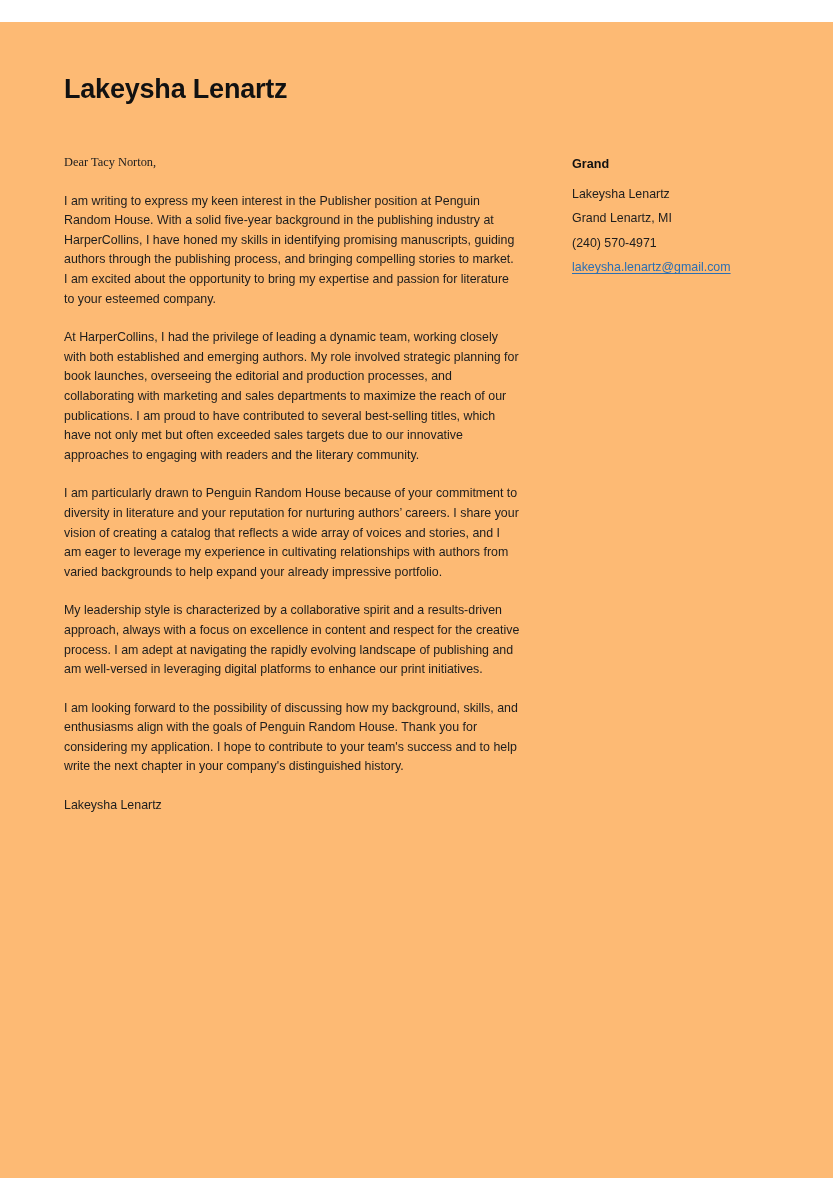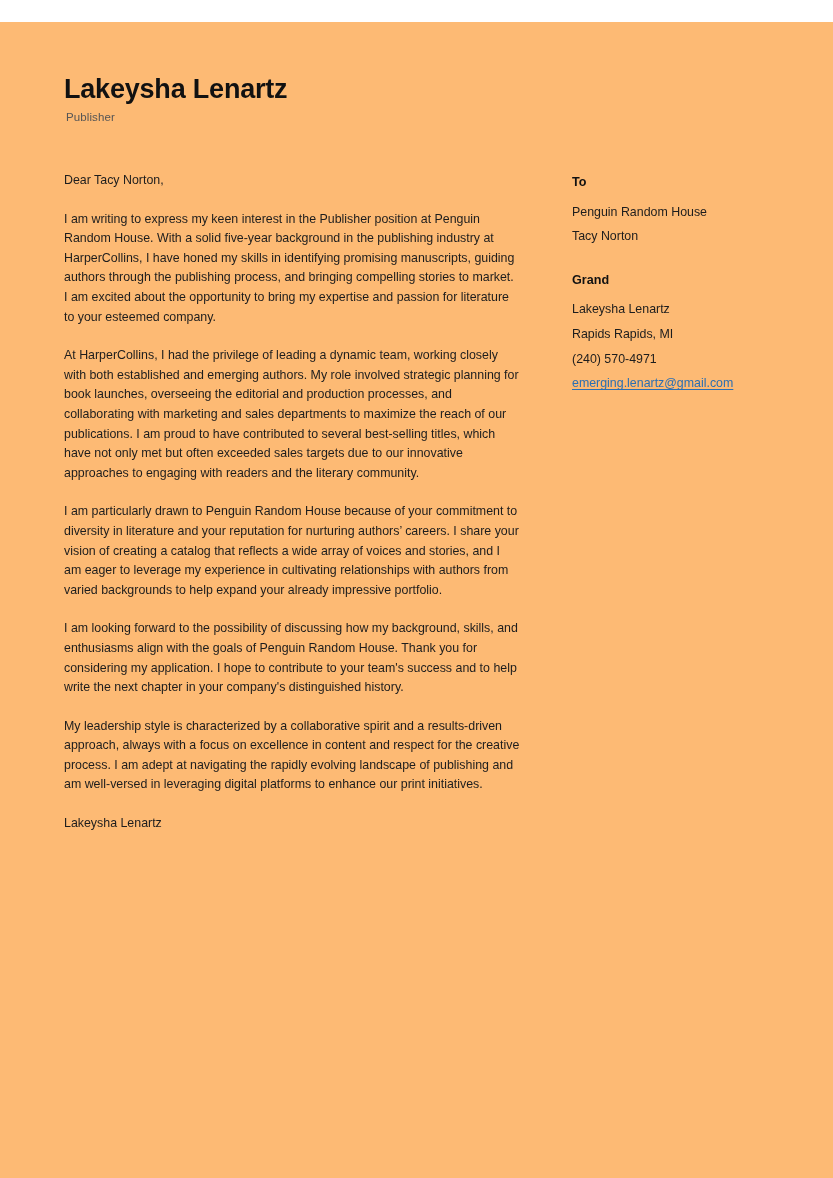--- a/index.html
+++ b/index.html
@@ -50,20 +50,21 @@
     flex: 0 0 456px;
     font-size: 12.4px;
     line-height: 19.6px;
     color: #1d1d1d;
   }
   .letter p {
     margin: 0 0 19px 0;
   }
   .letter p.salutation {
     margin-bottom: 19px;
+    font-family: Liberation Serif, serif;
   }
   .letter p.closing {
     margin-bottom: 19px;
   }
   .letter p.signature {
     margin-bottom: 0;
   }
   .meta {
     margin-left: 52px;
     width: 230px;
@@ -97,49 +98,43 @@
     cursor: pointer;
   }
 </style>
 </head>
 <body>
 
 <div class="page">
 
   <div class="header">
     <h1 class="name">Lakeysha Lenartz</h1>
-    <div class="role">Publisher</div>
   </div>
 
   <div class="body-area">
 
     <div class="letter">
       <p class="salutation">Dear Tacy Norton,</p>
       <p>I am writing to express my keen interest in the Publisher position at Penguin Random House. With a solid five-year background in the publishing industry at HarperCollins, I have honed my skills in identifying promising manuscripts, guiding authors through the publishing process, and bringing compelling stories to market. I am excited about the opportunity to bring my expertise and passion for literature to your esteemed company.</p>
       <p>At HarperCollins, I had the privilege of leading a dynamic team, working closely with both established and emerging authors. My role involved strategic planning for book launches, overseeing the editorial and production processes, and collaborating with marketing and sales departments to maximize the reach of our publications. I am proud to have contributed to several best-selling titles, which have not only met but often exceeded sales targets due to our innovative approaches to engaging with readers and the literary community.</p>
       <p>I am particularly drawn to Penguin Random House because of your commitment to diversity in literature and your reputation for nurturing authors’ careers. I share your vision of creating a catalog that reflects a wide array of voices and stories, and I am eager to leverage my experience in cultivating relationships with authors from varied backgrounds to help expand your already impressive portfolio.</p>
+      <p>My leadership style is characterized by a collaborative spirit and a results-driven approach, always with a focus on excellence in content and respect for the creative process. I am adept at navigating the rapidly evolving landscape of publishing and am well-versed in leveraging digital platforms to enhance our print initiatives.</p>
       <p>I am looking forward to the possibility of discussing how my background, skills, and enthusiasms align with the goals of Penguin Random House. Thank you for considering my application. I hope to contribute to your team's success and to help write the next chapter in your company's distinguished history.</p>
-      <p>My leadership style is characterized by a collaborative spirit and a results-driven approach, always with a focus on excellence in content and respect for the creative process. I am adept at navigating the rapidly evolving landscape of publishing and am well-versed in leveraging digital platforms to enhance our print initiatives.</p>
       <p class="signature">Lakeysha Lenartz</p>
     </div>
 
     <div class="meta">
 
-      <div class="meta-block">
-        <div class="meta-heading">To</div>
-        <div class="meta-line">Penguin Random House</div>
-        <div class="meta-line">Tacy Norton</div>
-      </div>
 
       <div class="meta-block">
         <div class="meta-heading">Grand</div>
         <div class="meta-line">Lakeysha Lenartz</div>
-        <div class="meta-line">Rapids Rapids, MI</div>
+        <div class="meta-line">Grand Lenartz, MI</div>
         <div class="meta-line">(240) 570-4971</div>
         <div class="meta-line">
-          <span class="email-link">emerging.lenartz@gmail.com</span>
+          <span class="email-link">lakeysha.lenartz@gmail.com</span>
         </div>
       </div>
 
     </div>
 
   </div>
 </div>
 
 </body></html>

